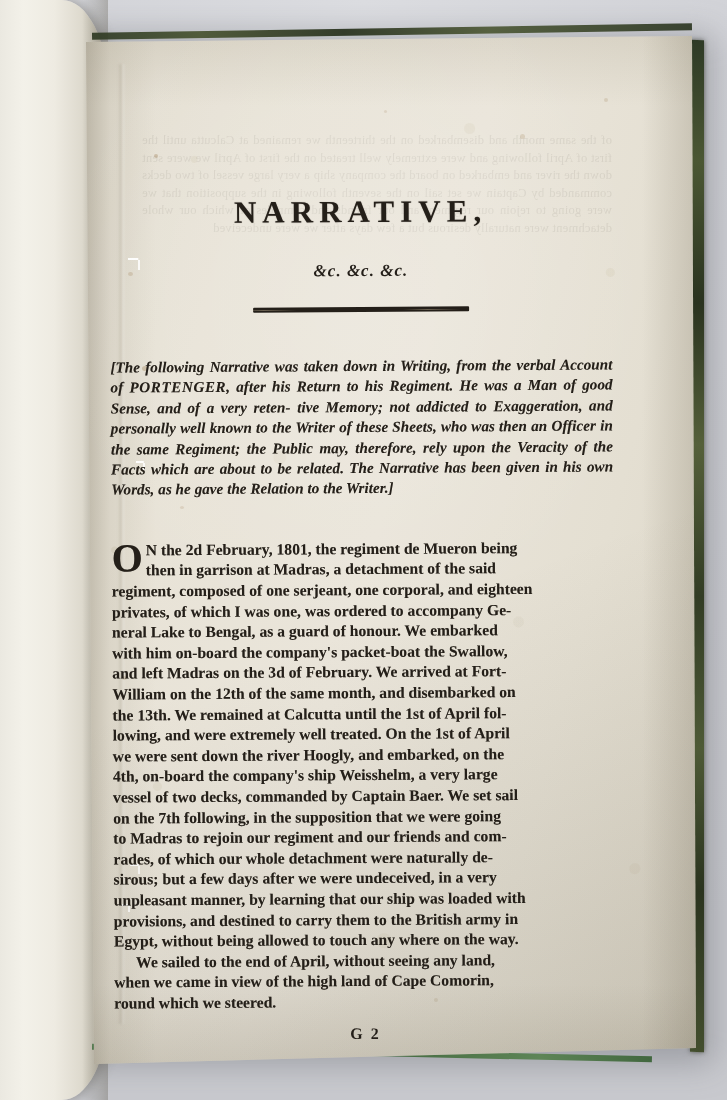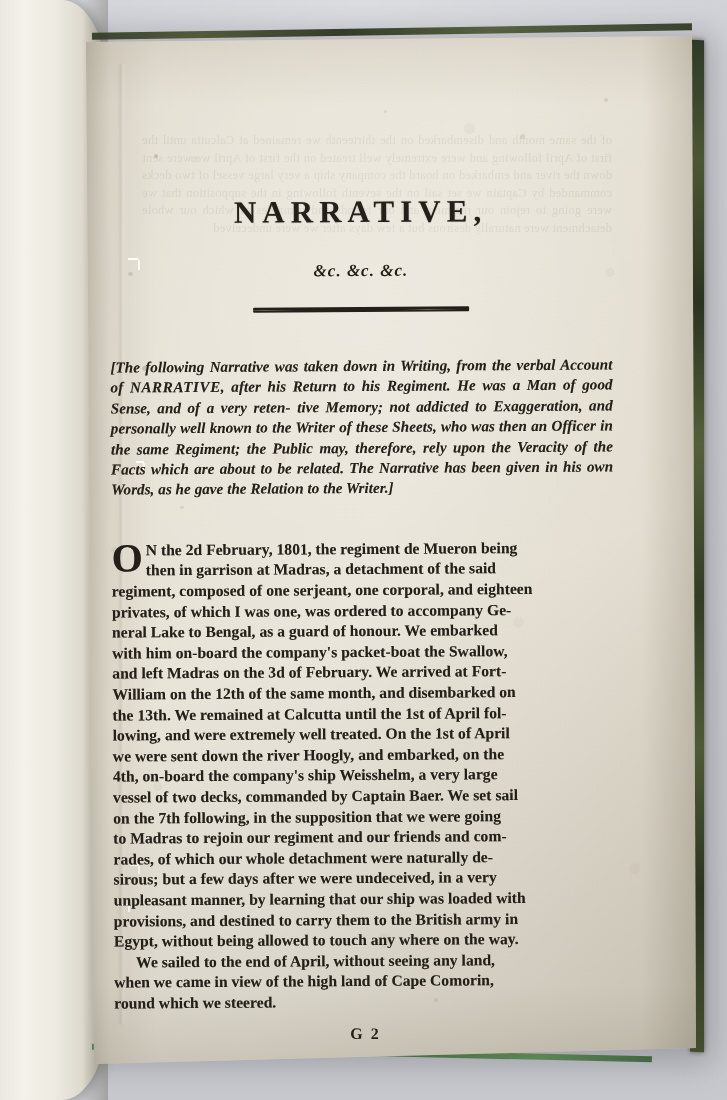--- a/index.html
+++ b/index.html
@@ -219,21 +219,21 @@
   </div>
 
   <div class="typeblock">
 
     <h1 class="title">NARRATIVE,</h1>
     <div class="subtitle">&amp;c. &amp;c. &amp;c.</div>
     <div class="rule"></div>
 
     <div class="preface">
       <span class="line">[The following Narrative was taken down in Writing, from</span>
-      <span class="line">the verbal Account of <span class="sc">NARRATIVE</span>, after his Return to his</span>
+      <span class="line">the verbal Account of <span class="sc">PORTENGER</span>, after his Return to his</span>
       <span class="line">Regiment. He was a Man of good Sense, and of a very reten-</span>
       <span class="line">tive Memory; not addicted to Exaggeration, and personally</span>
       <span class="line">well known to the Writer of these Sheets, who was then an</span>
       <span class="line">Officer in the same Regiment; the Public may, therefore,</span>
       <span class="line">rely upon the Veracity of the Facts which are about to be</span>
       <span class="line">related. The Narrative has been given in his own Words,</span>
       <span class="line">as he gave the Relation to the Writer.]</span>
     </div>
 
     <div class="body">

